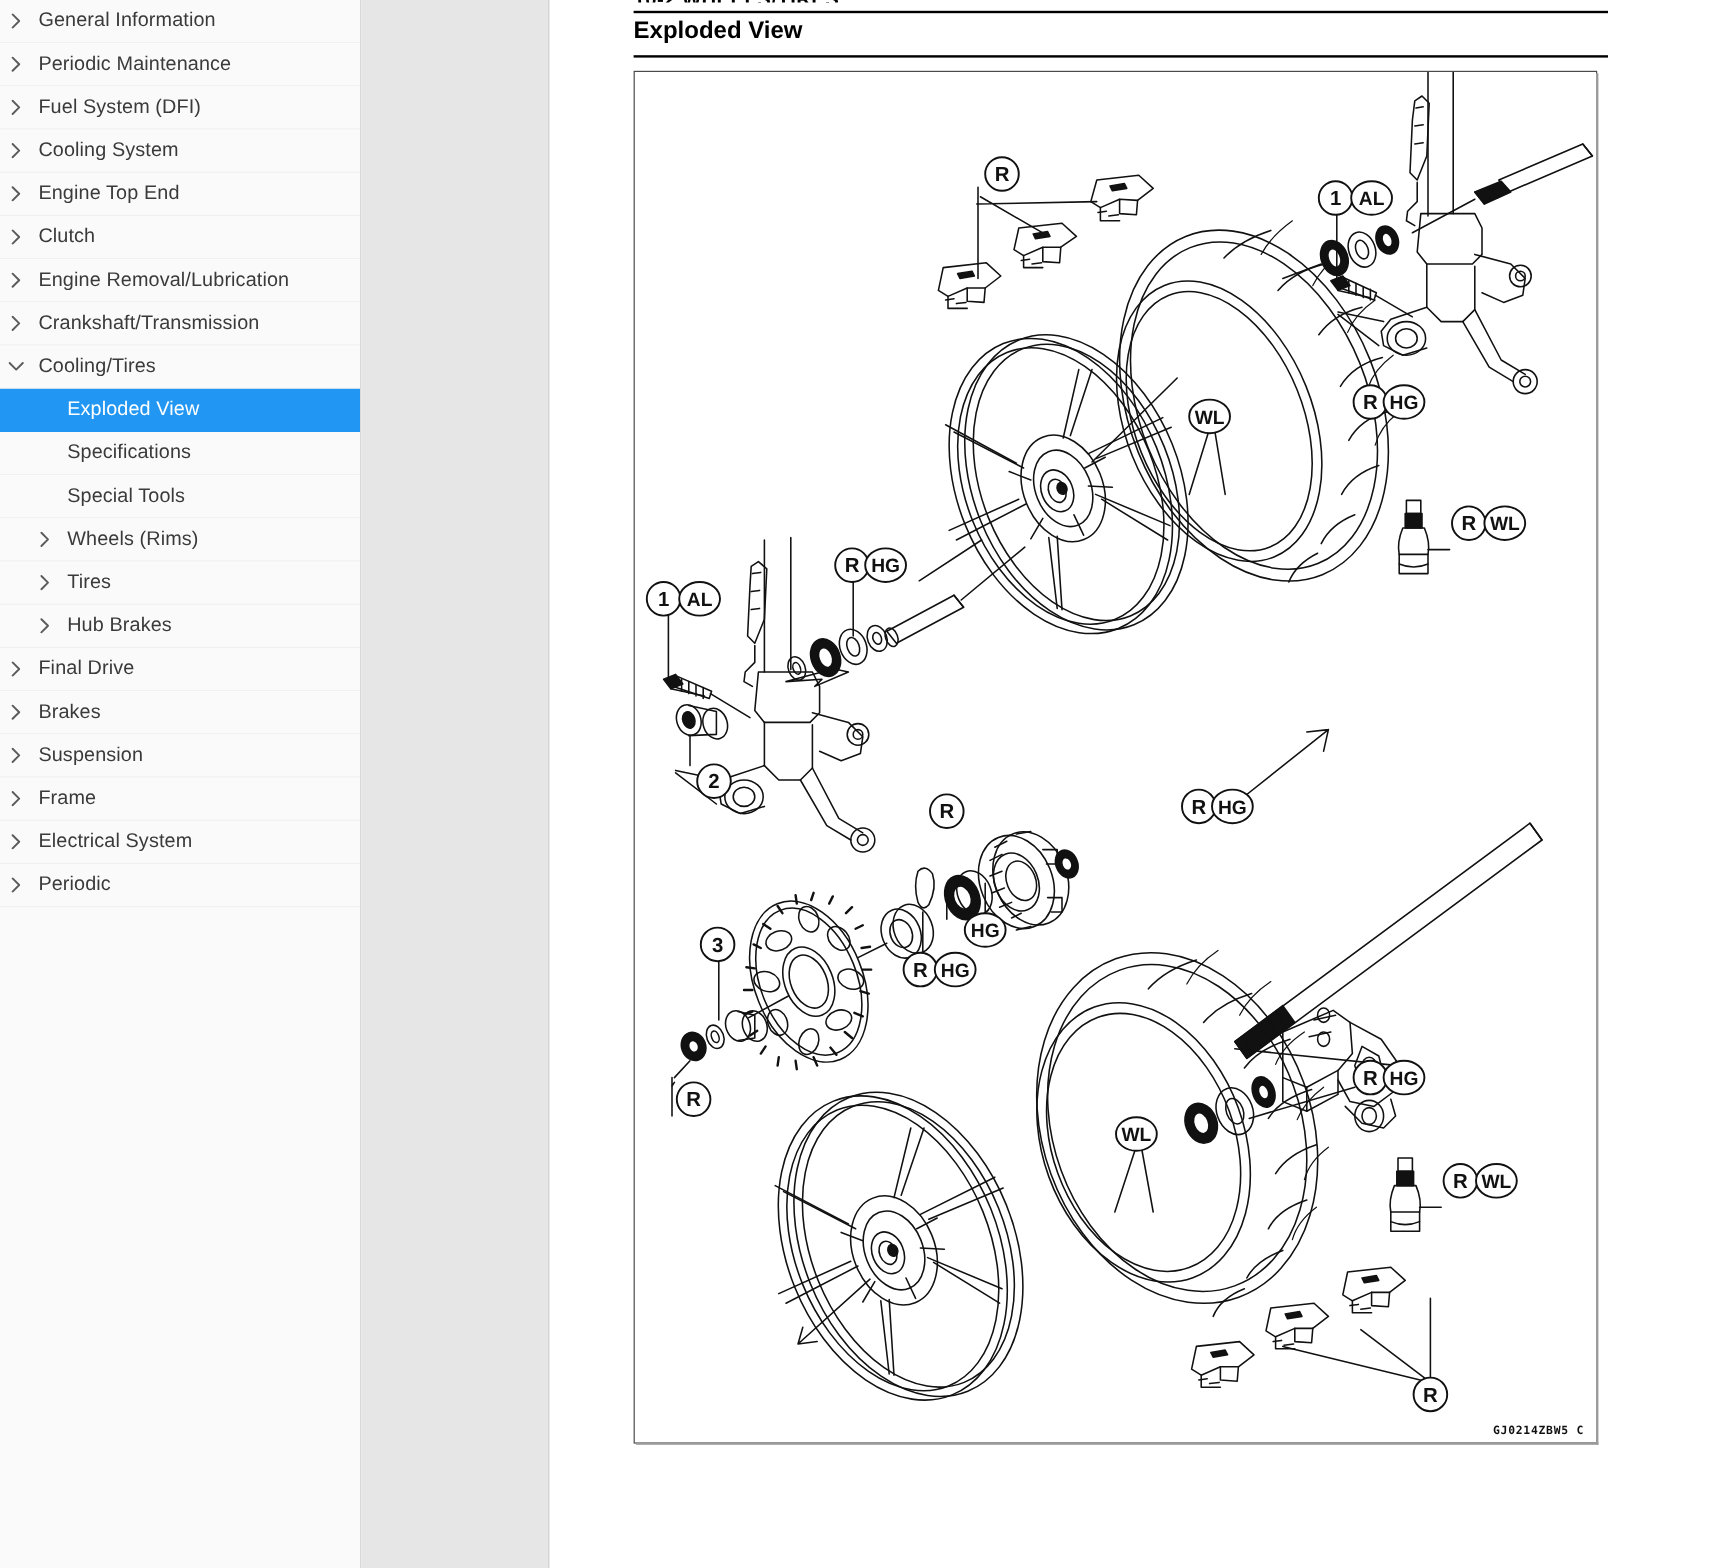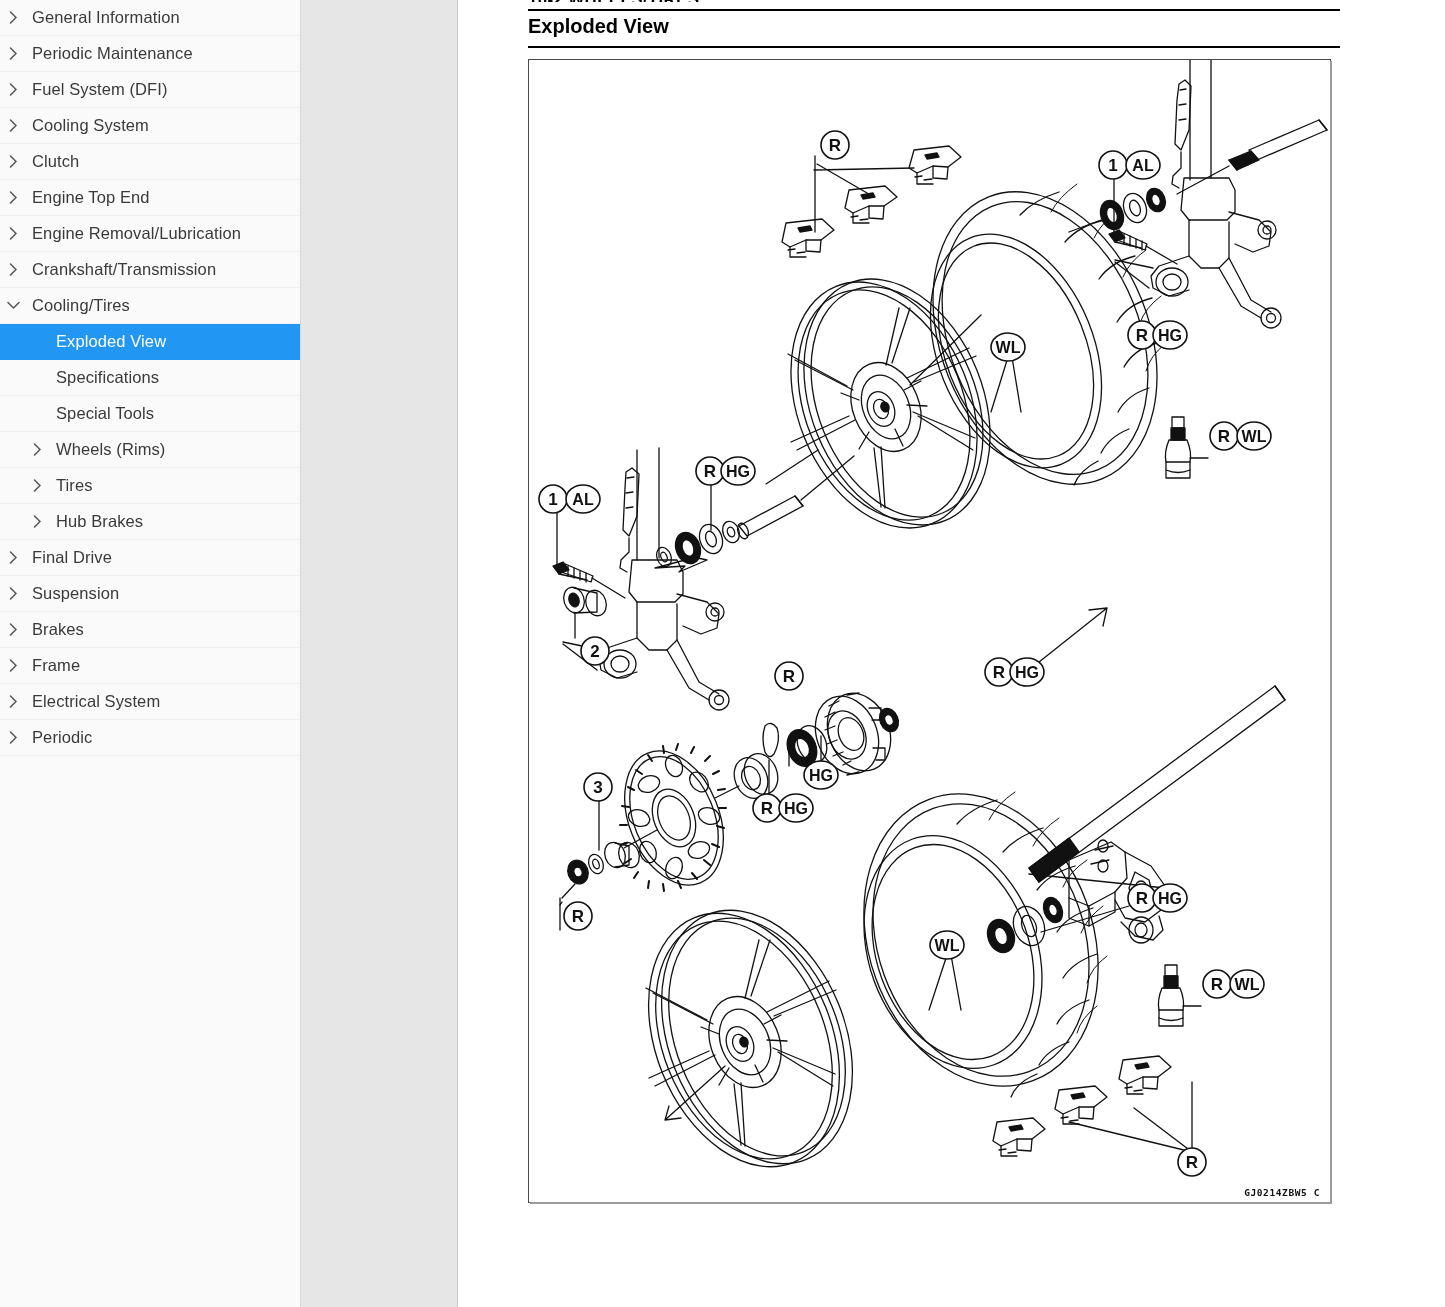--- a/index.html
+++ b/index.html
@@ -143,29 +143,29 @@
             </svg>
           </span>
           <span class="nav-label">Cooling System</span>
         </li>
         <li class="nav-item d0">
           <span class="chev">
             <svg width="9" height="13" viewBox="0 0 9 13">
               <path d="M1.5 1 L7 6.5 L1.5 12" fill="none" stroke="currentColor" stroke-width="1.6" stroke-linecap="round" stroke-linejoin="round"></path>
             </svg>
           </span>
+          <span class="nav-label">Engine Top End</span>
+        </li>
+        <li class="nav-item d0">
+          <span class="chev">
+            <svg width="9" height="13" viewBox="0 0 9 13">
+              <path d="M1.5 1 L7 6.5 L1.5 12" fill="none" stroke="currentColor" stroke-width="1.6" stroke-linecap="round" stroke-linejoin="round"></path>
+            </svg>
+          </span>
           <span class="nav-label">Clutch</span>
-        </li>
-        <li class="nav-item d0">
-          <span class="chev">
-            <svg width="9" height="13" viewBox="0 0 9 13">
-              <path d="M1.5 1 L7 6.5 L1.5 12" fill="none" stroke="currentColor" stroke-width="1.6" stroke-linecap="round" stroke-linejoin="round"></path>
-            </svg>
-          </span>
-          <span class="nav-label">Engine Top End</span>
         </li>
         <li class="nav-item d0">
           <span class="chev">
             <svg width="9" height="13" viewBox="0 0 9 13">
               <path d="M1.5 1 L7 6.5 L1.5 12" fill="none" stroke="currentColor" stroke-width="1.6" stroke-linecap="round" stroke-linejoin="round"></path>
             </svg>
           </span>
           <span class="nav-label">Engine Removal/Lubrication</span>
         </li>
         <li class="nav-item d0">
@@ -224,29 +224,29 @@
             </svg>
           </span>
           <span class="nav-label">Final Drive</span>
         </li>
         <li class="nav-item d0">
           <span class="chev">
             <svg width="9" height="13" viewBox="0 0 9 13">
               <path d="M1.5 1 L7 6.5 L1.5 12" fill="none" stroke="currentColor" stroke-width="1.6" stroke-linecap="round" stroke-linejoin="round"></path>
             </svg>
           </span>
+          <span class="nav-label">Brakes</span>
+        </li>
+        <li class="nav-item d0">
+          <span class="chev">
+            <svg width="9" height="13" viewBox="0 0 9 13">
+              <path d="M1.5 1 L7 6.5 L1.5 12" fill="none" stroke="currentColor" stroke-width="1.6" stroke-linecap="round" stroke-linejoin="round"></path>
+            </svg>
+          </span>
           <span class="nav-label">Suspension</span>
-        </li>
-        <li class="nav-item d0">
-          <span class="chev">
-            <svg width="9" height="13" viewBox="0 0 9 13">
-              <path d="M1.5 1 L7 6.5 L1.5 12" fill="none" stroke="currentColor" stroke-width="1.6" stroke-linecap="round" stroke-linejoin="round"></path>
-            </svg>
-          </span>
-          <span class="nav-label">Brakes</span>
         </li>
         <li class="nav-item d0">
           <span class="chev">
             <svg width="9" height="13" viewBox="0 0 9 13">
               <path d="M1.5 1 L7 6.5 L1.5 12" fill="none" stroke="currentColor" stroke-width="1.6" stroke-linecap="round" stroke-linejoin="round"></path>
             </svg>
           </span>
           <span class="nav-label">Frame</span>
         </li>
         <li class="nav-item d0">

